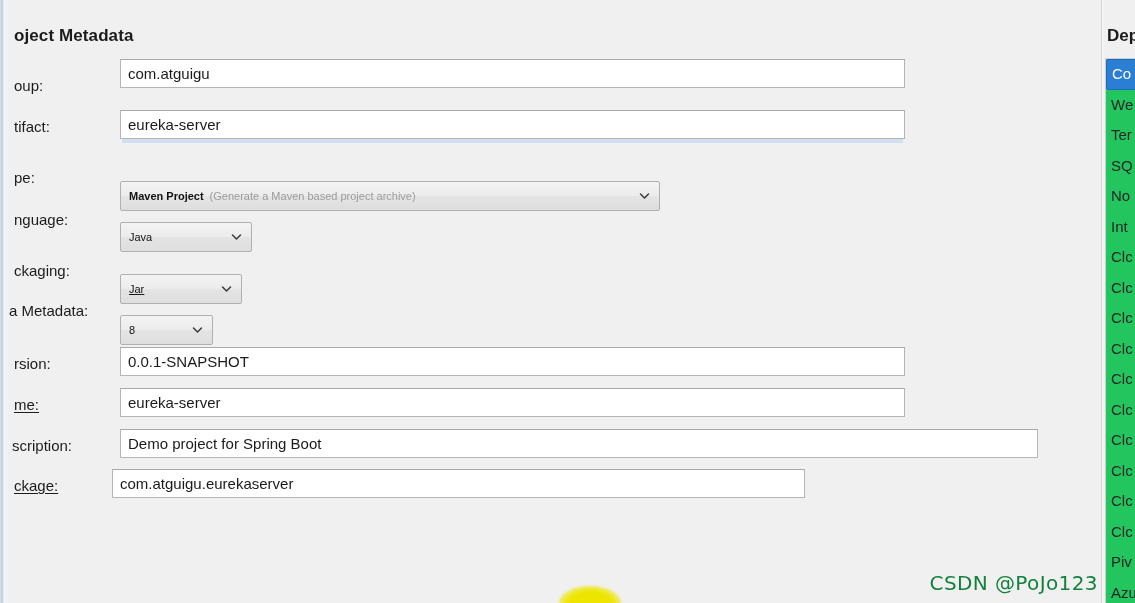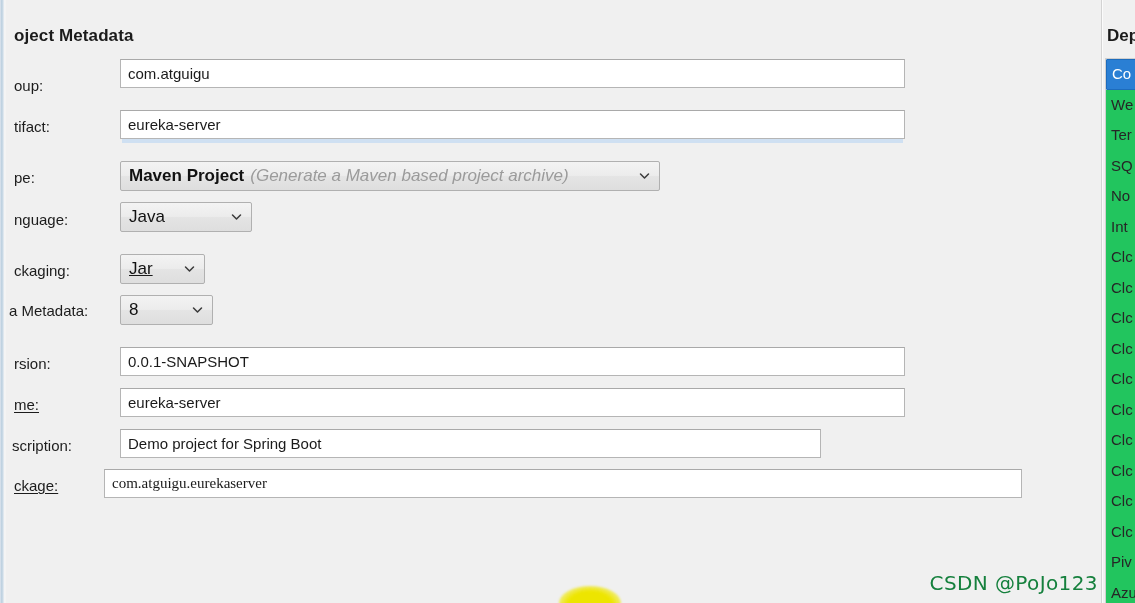--- a/index.html
+++ b/index.html
@@ -97,40 +97,40 @@
   }
 
   
   .combo {
     position: absolute;
     box-sizing: border-box;
     height: 30px;
     background: linear-gradient(to bottom, #f3f3f3 0%, #ececec 48%, #e4e4e4 52%, #dedede 100%);
     border: 1px solid #b0b0b0;
     border-radius: 2px;
-    font-size: 17px;
+    font-size: 11px;
     color: #1a1a1a;
     display: flex;
     align-items: center;
     padding-left: 8px;
     white-space: nowrap;
     overflow: hidden;
+    margin-top: 20px;
   }
   .combo .combo-value {
     font-weight: bold;
     color: #121212;
   }
   .combo .combo-value.plain {
     font-weight: normal;
   }
   .combo .combo-hint {
     color: #9b9b9b;
     font-weight: normal;
     margin-left: 6px;
-    font-style: italic;
   }
   .combo .chev {
     position: absolute;
     right: 9px;
     top: 50%;
     transform: translateY(-50%);
     width: 11px;
     height: 11px;
     display: block;
   }
@@ -265,21 +265,21 @@
     <div class="combo" style="left:120px; top:202px; width:132px;">
       <span class="combo-value plain">Java</span>
       <span class="chev">
         <svg width="11" height="11" viewBox="0 0 11 11">
           <path d="M1.5 3.5 L5.5 7.5 L9.5 3.5" fill="none" stroke="#3a3a3a" stroke-width="1.5" stroke-linecap="round" stroke-linejoin="round"></path>
         </svg>
       </span>
     </div>
 
     <div class="field-label" style="left:14px; top:263px;">ckaging:</div>
-    <div class="combo" style="left:120px; top:254px; width:85px;text-decoration:underline;">
+    <div class="combo" style="left:120px; top:254px; width:122px;text-decoration:underline;">
       <span class="combo-value plain">Jar</span>
       <span class="chev">
         <svg width="11" height="11" viewBox="0 0 11 11">
           <path d="M1.5 3.5 L5.5 7.5 L9.5 3.5" fill="none" stroke="#3a3a3a" stroke-width="1.5" stroke-linecap="round" stroke-linejoin="round"></path>
         </svg>
       </span>
     </div>
 
     <div class="field-label" style="left:9px; top:303px;">a Metadata:</div>
     <div class="combo" style="left:120px; top:295px; width:93px;">
@@ -291,24 +291,24 @@
       </span>
     </div>
 
     <div class="field-label" style="left:14px; top:356px;">rsion:</div>
     <div class="text-input" style="left:120px; top:347px; width:785px;">0.0.1-SNAPSHOT</div>
 
     <div class="field-label" style="left:14px; top:397px;"><u>me:</u></div>
     <div class="text-input" style="left:120px; top:388px; width:785px;">eureka-server</div>
 
     <div class="field-label" style="left:12px; top:438px;">scription:</div>
-    <div class="text-input" style="left:120px; top:429px; width:701px;">Demo project for Spring Boot</div>
+    <div class="text-input" style="left:120px; top:429px; width:918px;">Demo project for Spring Boot</div>
 
     <div class="field-label" style="left:14px; top:478px;"><u>ckage:</u></div>
-    <div class="text-input" style="left:104px; top:469px; width:918px;font-family:Liberation Serif, serif;">com.atguigu.eurekaserver</div>
+    <div class="text-input" style="left:112px; top:469px; width:693px;">com.atguigu.eurekaserver</div>
 
   </div>
 
   <div class="deps-pane">
     <div class="deps-divider"></div>
     <div class="deps-divider2"></div>
 
     <div class="deps-title">Dep</div>
 
     <div class="deps-listbox" id="deps-list">

